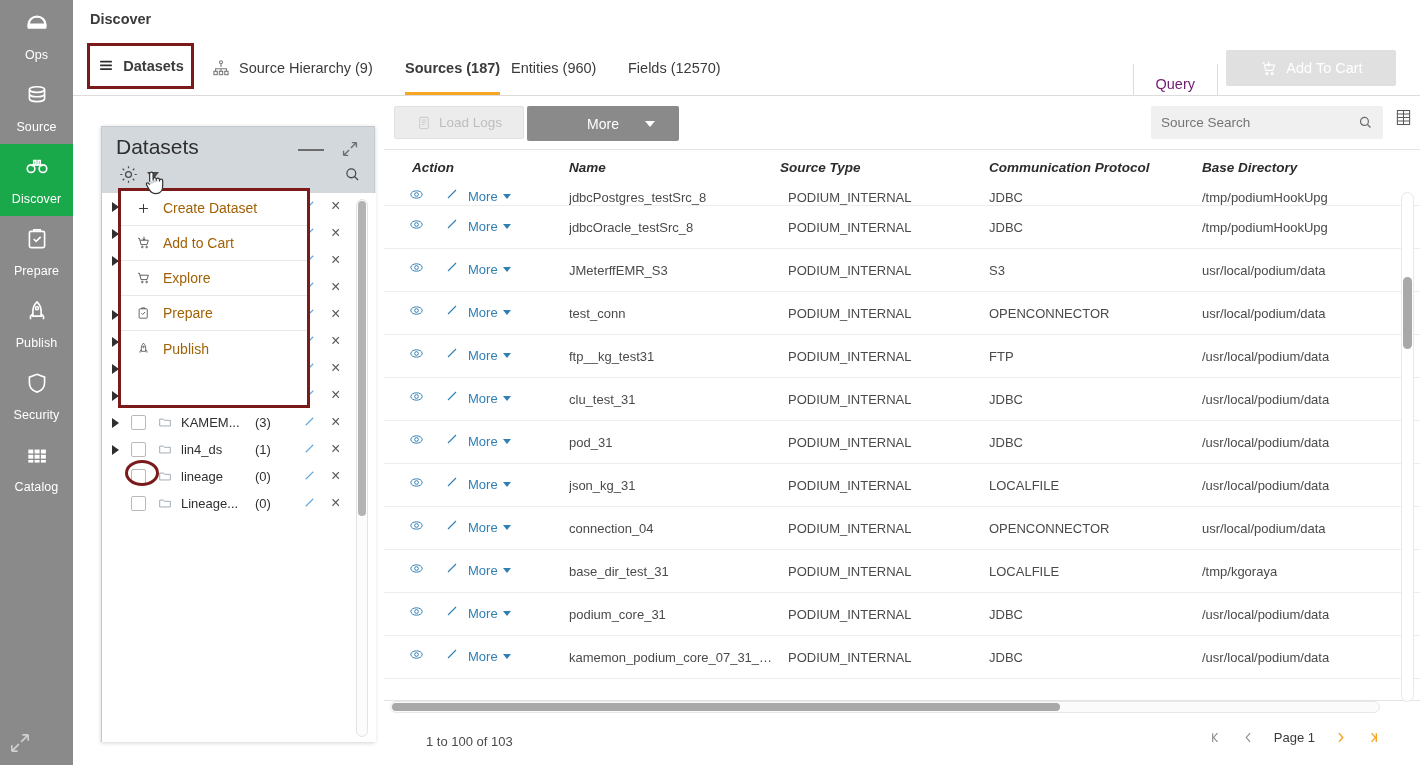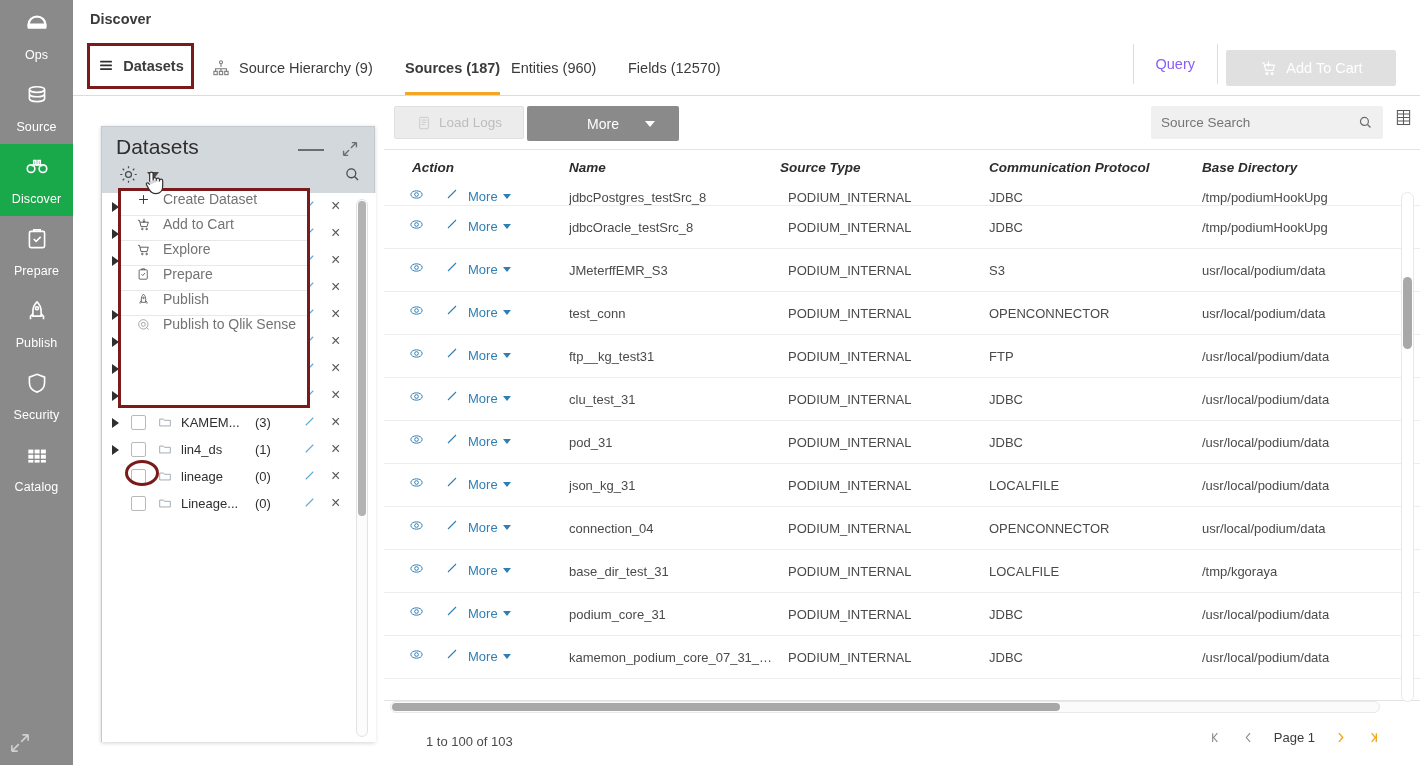--- a/index.html
+++ b/index.html
@@ -58,23 +58,23 @@
     left: 14px; width: 107px; justify-content: center;
     border: 3px solid #7b1a1a; background: #fff; font-weight: 700;
     height: 46px; top: 3px;
   }
   #tab-hierarchy { left: 128px; }
   #tab-sources   { left: 322px; }
   #tab-entities  { left: 428px; }
   #tab-fields    { left: 545px; }
 
   #query-btn {
-    position: absolute; right: 202px; top: 4px; height: 40px;
+    position: absolute; right: 202px; top: 24px; height: 40px;
     display: flex; align-items: center; padding: 0 22px;
-    font-size: 14.5px; color: #8b5cf6; cursor: pointer;
+    font-size: 14.5px; color: #701a75; cursor: pointer;
     border-left: 1px solid #dcdcdc; border-right: 1px solid #dcdcdc;
   }
   #add-to-cart-btn {
     position: absolute; right: 24px; top: 10px; width: 170px; height: 36px;
     background: #e0e0e0; color: #ffffff; border: none; border-radius: 2px;
     display: flex; align-items: center; justify-content: center; gap: 8px;
     font-size: 14.5px; cursor: default;
   }
 
   
@@ -259,22 +259,22 @@
     position: absolute; left: 125px; top: 460px; width: 34px; height: 26px;
     border: 3px solid #7b1a1a; border-radius: 50%; pointer-events: none;
   }
 
   
   #ds-menu {
     position: absolute; left: 118px; top: 188px; width: 192px; height: 220px;
     background: #ffffff; border: 3px solid #7b1a1a;
   }
   .menu-item {
-    position: relative; height: 25px; display: flex; align-items: flex-start;
-    gap: 11px; padding-left: 14px; font-size: 14px; color: #737373;
+    position: relative; height: 35px; display: flex; align-items: center;
+    gap: 11px; padding-left: 14px; font-size: 14px; color: #a16207;
     border-bottom: 1px solid #e8e8e8; cursor: pointer;
   }
   .menu-item:last-child { border-bottom: none; }
   .menu-item .mi-icon { width: 17px; height: 17px; display: flex; align-items: center; justify-content: center; }
   #cursor-hand { position: absolute; left: 142px; top: 168px; pointer-events: none; }
 
   svg { display: block; }
 </style>
 </head>
 <body>
@@ -1033,29 +1033,19 @@
     <div class="menu-item">
       <span class="mi-icon">
         <svg viewBox="0 0 24 24" width="15" height="15" fill="none" stroke="#3a3a3a" stroke-width="1.2">
           <path d="M12 3.5c2.4 2.2 3.5 5.2 3.5 8.4v4.6h-7v-4.6c0-3.2 1.1-6.2 3.5-8.4z"></path>
           <path d="M8.5 14L6.5 16.4v2.2M15.5 14l2 2.4v2.2"></path>
           <circle cx="12" cy="9.4" r="1.2"></circle>
         </svg>
       </span>
       <span>Publish</span>
     </div>
-    <div class="menu-item">
-      <span class="mi-icon">
-        <svg viewBox="0 0 24 24" width="16" height="16" fill="none" stroke="#9a9a9a" stroke-width="1.3">
-          <circle cx="11" cy="11" r="7"></circle>
-          <circle cx="11" cy="11" r="3"></circle>
-          <path d="M15 15l4 4"></path>
-        </svg>
-      </span>
-      <span>Publish to Qlik Sense</span>
-    </div>
   </div>
 
 <div id="cursor-hand">
   <svg viewBox="0 0 24 30" width="26" height="32">
     <path d="M7 13V5.4a1.6 1.6 0 013.2 0v6.3m0-1.2a1.5 1.5 0 013 0v1.4m0-.9a1.5 1.5 0 013 0v1.6m0-.6a1.5 1.5 0 013 0v5.1c0 4-2.5 6.9-6.3 6.9-3.6 0-5.2-1.6-6.6-4.2L4 15.6c-.6-1.1 1-2.4 2-1.2l1 1.3" fill="#ffffff" stroke="#333333" stroke-width="1.1" stroke-linejoin="round"></path>
   </svg>
 </div>
 
 </body></html>

